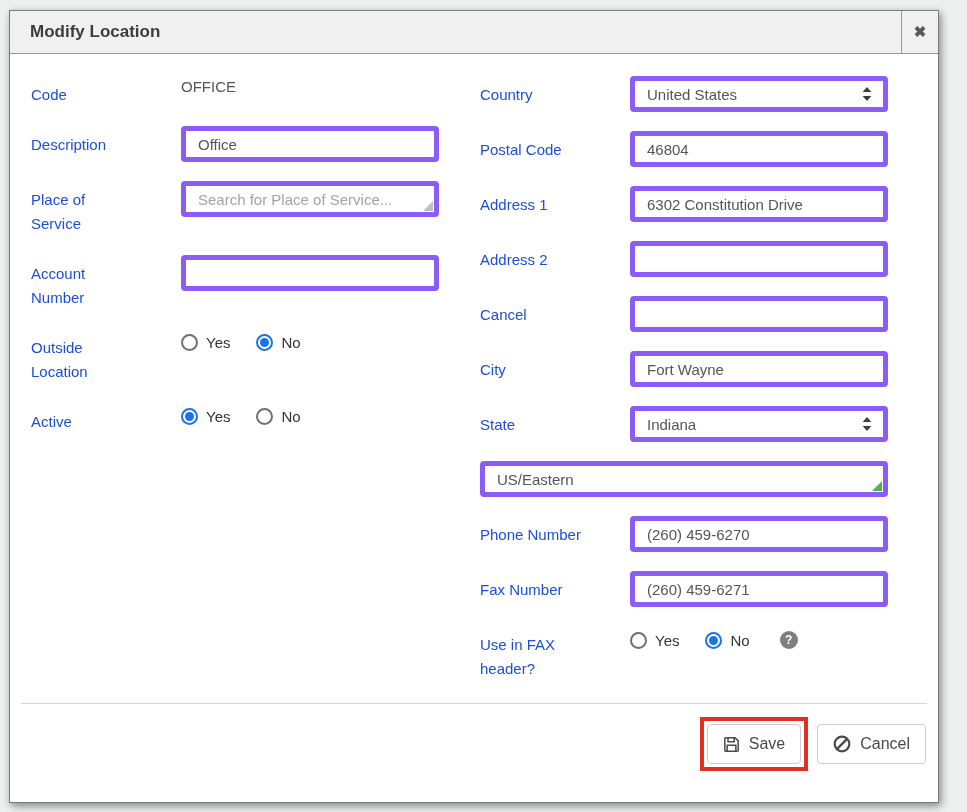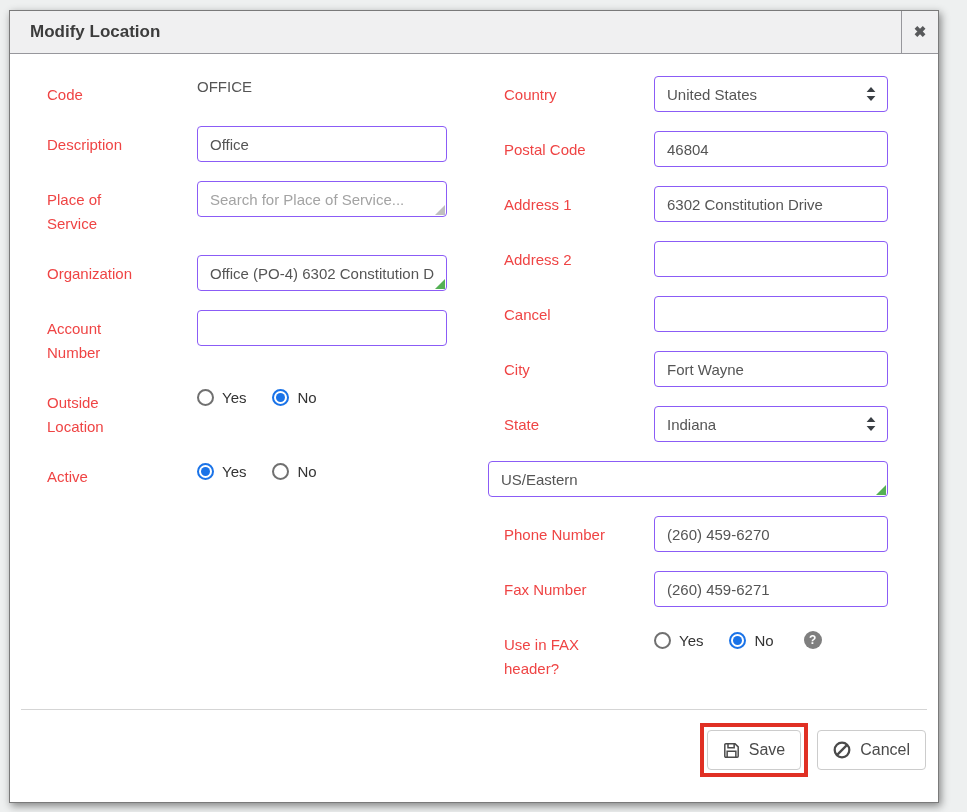--- a/index.html
+++ b/index.html
@@ -30,28 +30,27 @@
     border-left: 1px solid #97979c; color: #58595b;
     font-size: 15px; font-weight: 700; cursor: pointer;
   }
   .modal-body {
     display: grid; grid-template-columns: 1fr 1fr; column-gap: 41px;
     padding: 22px 50px 0 21px; align-content: start;
   }
   .frow { display: flex; margin-bottom: 19px; }
   .flabel {
     flex: 0 0 150px; padding-top: 7px;
-    font-size: 15px; line-height: 24px; color: #ef4444;
+    font-size: 15px; line-height: 24px; color: #1d4ed8;
     white-space: pre-line;
-    margin-left: 16px;
   }
   .fctrl { flex: 1; min-width: 0; position: relative; }
   .tbox {
     position: relative; height: 36px; width: 100%;
-    border: 1px solid #8b5cf6; border-radius: 4px; background: #fff;
+    border: 5px solid #8b5cf6; border-radius: 4px; background: #fff;
     display: flex; align-items: center; padding: 0 12px;
     font-size: 15px; color: #555;
     white-space: nowrap; overflow: hidden; cursor: text;
   }
   .tbox.select-box { cursor: pointer; padding-right: 30px; }
   .tbox .val { white-space: nowrap; }
   .tbox .ph { color: #a3a3a3; }
   .caret { position: absolute; right: 11px; top: 50%; transform: translateY(-50%); }
   .grip {
     position: absolute; right: 1px; bottom: 1px; width: 0; height: 0;
@@ -70,21 +69,21 @@
   .ropt.checked .radio::after {
     content: ""; position: absolute; inset: 2px; border-radius: 50%; background: #1a73e8;
   }
   .help-badge {
     width: 18px; height: 18px; border-radius: 50%; background: #7f7f7f;
     color: #fff; font-size: 12px; font-weight: 700;
     display: flex; align-items: center; justify-content: center;
     margin-left: 4px; cursor: pointer;
   }
   .modal-footer {
-    position: absolute; left: 11px; right: 11px; bottom: 12px; height: 81px;
+    position: absolute; left: 11px; right: 11px; bottom: 18px; height: 81px;
     border-top: 1px solid #d5d5d5; background: #fff;
     display: flex; align-items: center; justify-content: flex-end; gap: 9px;
     padding-right: 1px;
   }
   .red-box { border: 4px solid #e03024; padding: 3px; display: inline-flex; }
   .btn {
     display: inline-flex; align-items: center; gap: 9px; height: 40px;
     padding: 0 15px; background: #fff; border: 1px solid #ccc; border-radius: 4px;
     font-family: inherit; font-size: 16px; color: #4a4a4a; cursor: pointer;
   }
@@ -125,29 +124,20 @@
         <div class="flabel">Place of
 Service</div>
         <div class="fctrl">
           <div class="tbox">
             <span class="val ph">Search for Place of Service...</span>
             <span class="grip gray"></span>
           </div>
         </div>
       </div>
 
-      <div class="frow">
-        <div class="flabel">Organization</div>
-        <div class="fctrl">
-          <div class="tbox">
-            <span class="val">Office (PO-4) 6302 Constitution D</span>
-            <span class="grip green"></span>
-          </div>
-        </div>
-      </div>
 
       <div class="frow">
         <div class="flabel">Account
 Number</div>
         <div class="fctrl">
           <div class="tbox">
             <span class="val"></span>
           </div>
         </div>
       </div>

